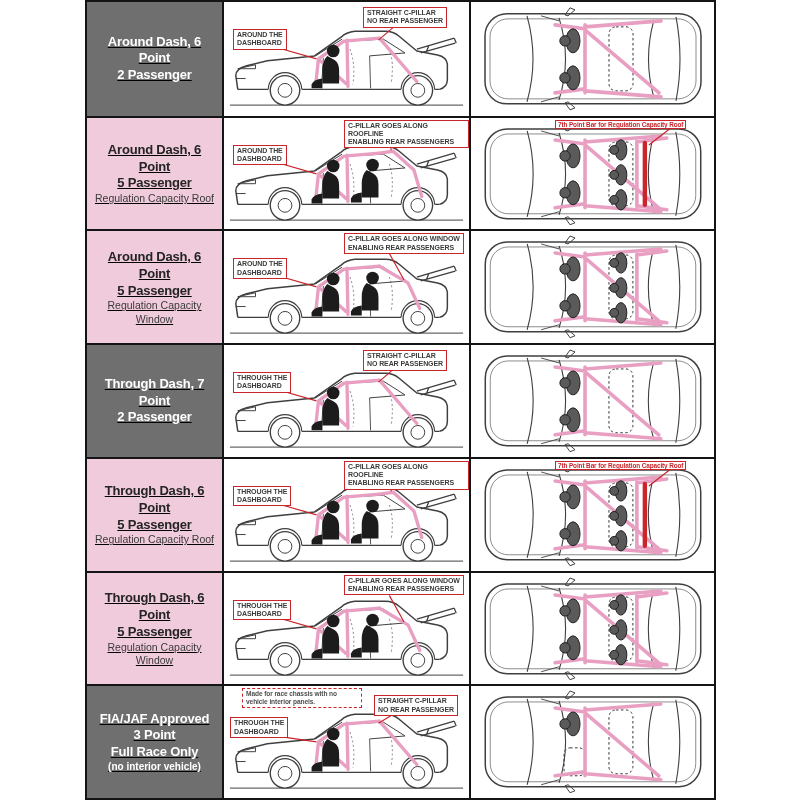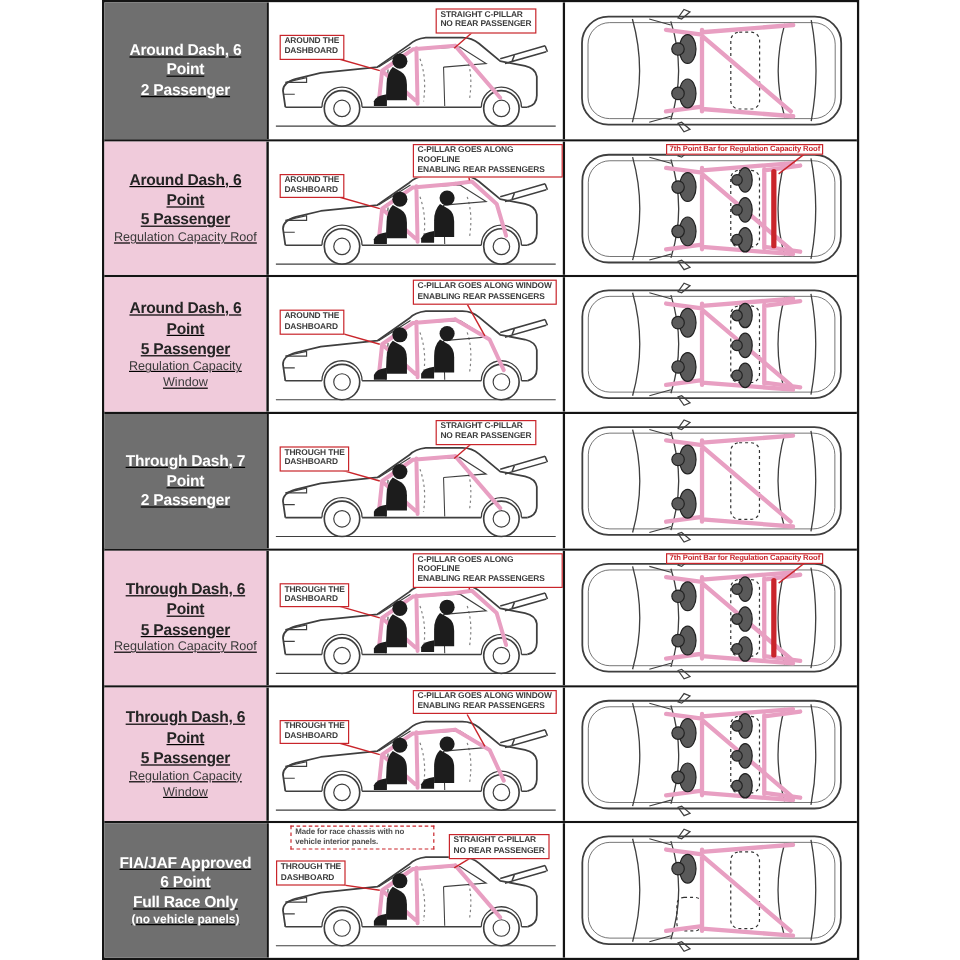--- a/index.html
+++ b/index.html
@@ -433,23 +433,23 @@
               <circle cx="143.2" cy="82" r="4.42" fill="#5a5a5a" stroke="#222" stroke-width="1"></circle>
             </svg>
           </div>
 
     </div>
   </div>
 
   <div class="row theme-gray has-note" data-cage="straight">
     <div class="cell label-cell">
       <div class="title">FIA/JAF Approved
-6 Point
+3 Point
 Full Race Only</div>
-      <div class="subtitle">(no vehicle panels)</div>
+      <div class="subtitle">(no interior vehicle)</div>
     </div>
     <div class="cell side-cell">
       <div class="svg-holder side-svg">
             <svg viewBox="0 0 249 112" preserveAspectRatio="xMidYMid meet">
               <line x1="6" y1="103" x2="243" y2="103" stroke="#3f3f3f" stroke-width="1"></line>
               <circle cx="62" cy="88" r="15" fill="#fff" stroke="#3f3f3f" stroke-width="1.4"></circle>
               <circle cx="62" cy="88" r="7" fill="none" stroke="#3f3f3f" stroke-width="1"></circle>
               <circle cx="197" cy="88" r="15" fill="#fff" stroke="#3f3f3f" stroke-width="1.4"></circle>
               <circle cx="197" cy="88" r="7" fill="none" stroke="#3f3f3f" stroke-width="1"></circle>
               <path d="M14,87 L12,73 Q12,66 23,63 L44,58 L92,53 L119,34 Q124,29 133,28 L164,28 Q172,28 178,33 L196,48 L217,52 Q226,54 227,61 L227,77 Q227,85 219,87" fill="none" stroke="#3f3f3f" stroke-width="1.5" stroke-linejoin="round"></path>

